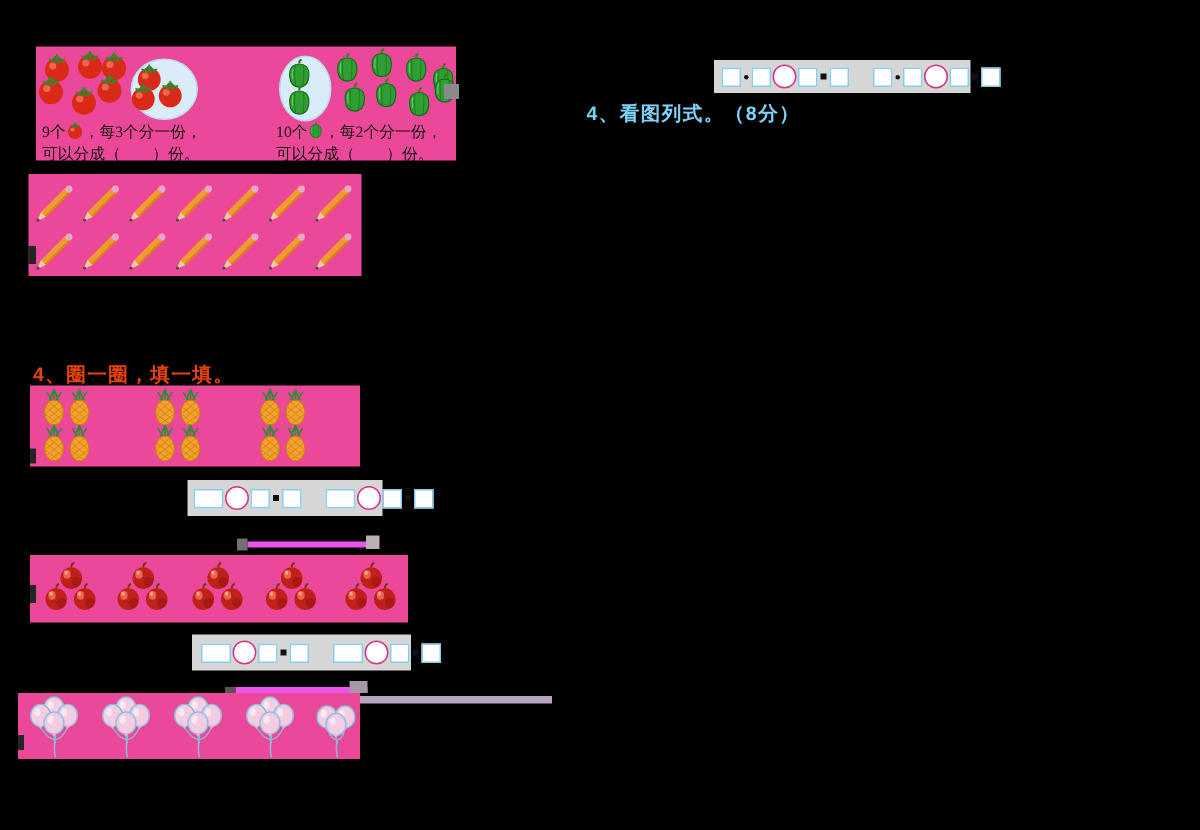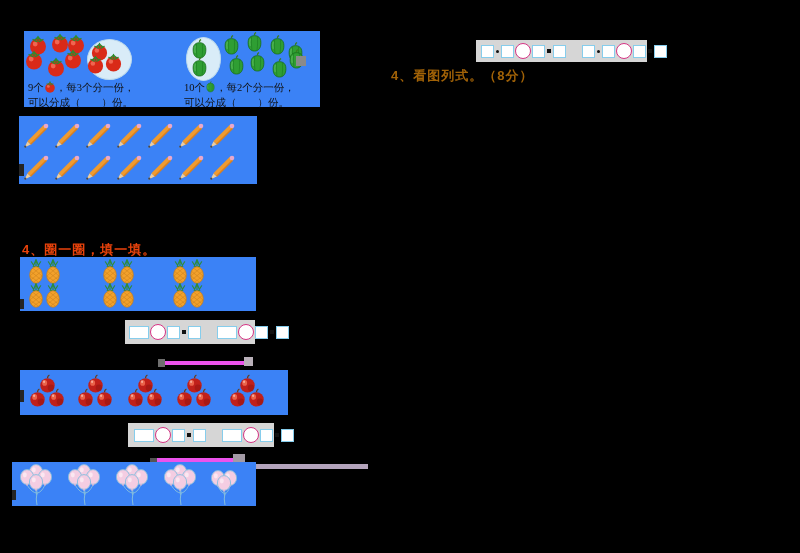--- a/index.html
+++ b/index.html
@@ -1,18 +1,18 @@
 <!DOCTYPE html>
 <html><head>
 <meta charset="utf-8">
 <style>
   html,body{margin:0;padding:0;background:#000;}
   #stage{position:relative;width:800px;height:553px;background:#000;overflow:hidden;
          font-family:"Liberation Serif",serif;}
-  .panel{position:absolute;background:#3b82f6;padding-left:16px;}
+  .panel{position:absolute;background:#ec4899;}
   .abs{position:absolute;}
   .caption{position:absolute;font-size:10.5px;line-height:13px;color:#111;white-space:nowrap;}
   .caption .inline-icon{display:inline-block;vertical-align:-2px;}
   .heading{position:absolute;font-family:"Liberation Sans",sans-serif;font-weight:bold;
            font-size:13px;white-space:nowrap;letter-spacing:1px;}
   .eq-strip{position:absolute;background:#d6d6d6;display:flex;align-items:center;}
   .eq{display:inline-flex;align-items:center;}
   .eq .t-box,.eq .t-wide_box{background:#fff;border:1.5px solid #86cdec;display:inline-block;}
   .eq .t-box{width:11px;height:11px;}
   .eq .t-wide_box{width:18px;height:11px;}
@@ -171,21 +171,21 @@
         <span class="t-box"></span>
         <span class="t-times"></span>
         <span class="t-box"></span>
         <span class="t-circle"></span>
         <span class="t-box"></span>
         <span class="t-equals"></span>
         <span class="t-box"></span>
       </span>
     </div>
 
-  <div class="heading" style="left:391px;top:67px;color:#a16207;">4、看图列式。（8分）</div>
+  <div class="heading" style="left:391px;top:67px;color:#7dd3fc;">4、看图列式。（8分）</div>
   <div class="heading" style="left:22px;top:241px;color:#e8420b;">4、圈一圈，填一填。</div>
 
   <div class="panel" id="pencil-panel" style="left:19px;top:116px;width:222px;height:68px;">
     <div class="cut-mark" style="left:0;top:48px;width:5px;height:12px;"></div>
   <svg class="abs" style="left:2px;top:4px" width="30" height="30">
         <use href="#sym-pencil"></use>
       </svg>
       <svg class="abs" style="left:33px;top:4px" width="30" height="30">
         <use href="#sym-pencil"></use>
       </svg>

